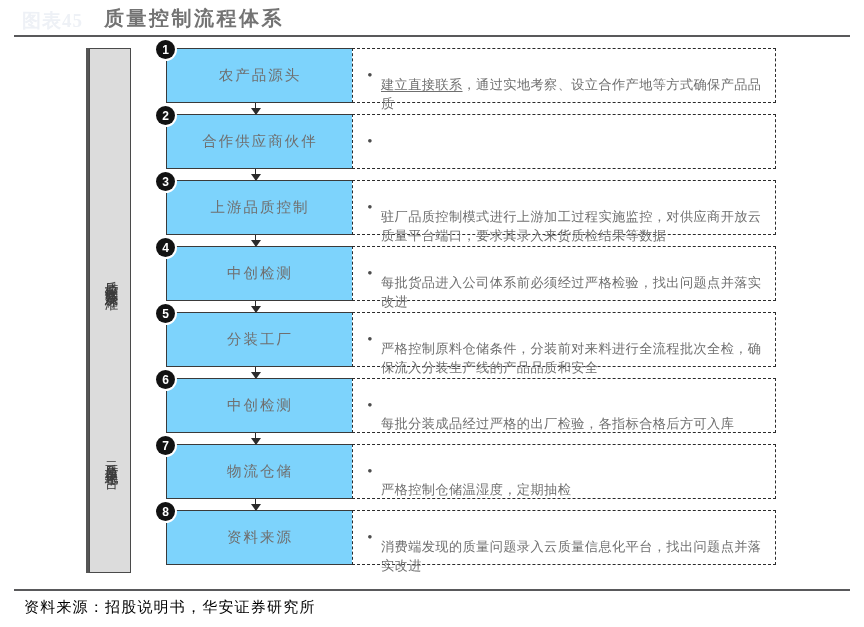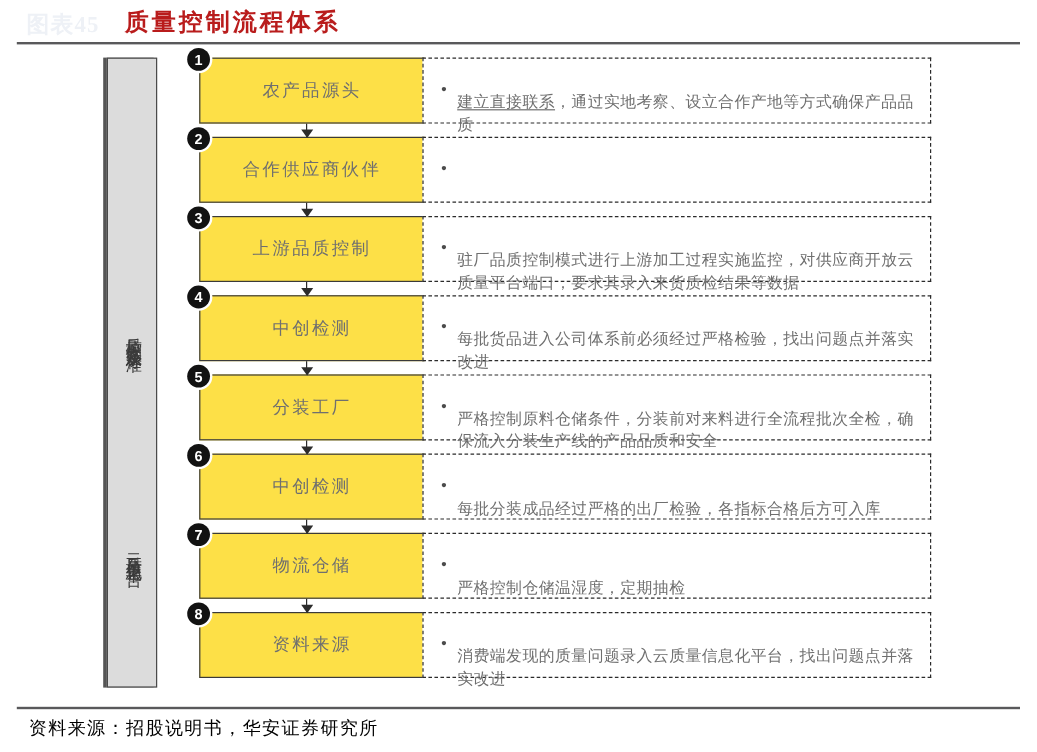--- a/index.html
+++ b/index.html
@@ -25,21 +25,21 @@
     color: #eef1f6;
     letter-spacing: 1px;
     white-space: nowrap;
   }
   #page-title {
     position: absolute;
     left: 104px;
     top: 5px;
     font-size: 20px;
     font-weight: bold;
-    color: #b91c1c;
+    color: #737373;
     letter-spacing: 2.5px;
     white-space: nowrap;
   }
   #header-rule {
     position: absolute;
     left: 14px;
     top: 35px;
     width: 836px;
     height: 0;
     border-top: 2px solid #59595b;
@@ -106,21 +106,21 @@
     height: 55px;
   }
   .flow-box {
     position: absolute;
     left: 10px;
     top: 0;
     width: 188px;
     height: 55px;
     border: 1.3px solid #3a3a3a;
     box-sizing: border-box;
-    background: #fde047;
+    background: #7dd3fc;
     display: flex;
     align-items: center;
     justify-content: center;
   }
   .flow-box-label {
     font-size: 14.5px;
     color: #6f6f6f;
     letter-spacing: 2px;
     white-space: nowrap;
   }

